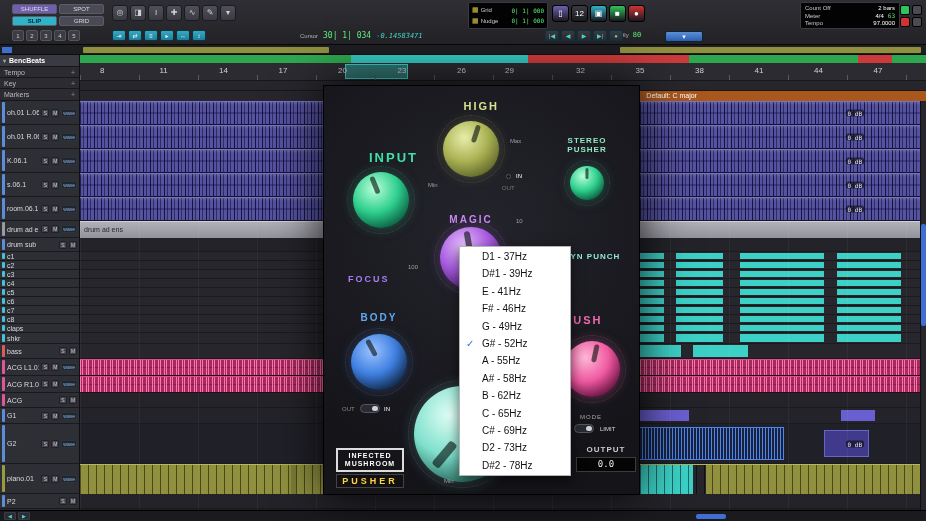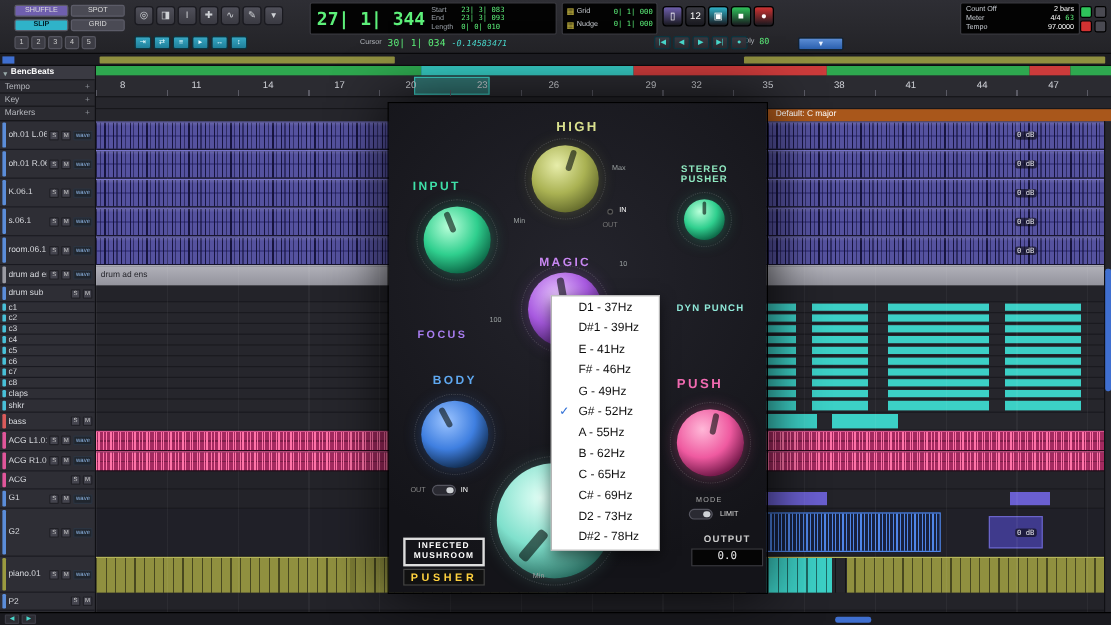--- a/index.html
+++ b/index.html
@@ -187,21 +187,21 @@
   .outbox { position:absolute; left:252px; top:371px; width:60px; height:15px; background:#050505;
             border:1px solid #3a3a40; color:#e8e8e8; font-size:9px; line-height:13px; text-align:center;
             font-family:"DejaVu Sans Mono",monospace; }
   .logo { position:absolute; left:12px; top:362px; width:68px; }
   .logo-box { border:2px solid #ddd; padding:2px; text-align:center; color:#fff; font-size:7px;
               font-weight:bold; line-height:8px; letter-spacing:1px; }
   .logo-prod { margin-top:2px; background:#111; border:1px solid #444; color:#ffd23f; font-size:9px;
                font-weight:bold; letter-spacing:3px; text-align:center; padding:1px 0; }
 
   
-  .freq-dropdown { position:absolute; left:459px; top:246px; width:91px; background:#fff;
+  .freq-dropdown { position:absolute; left:459px; top:246px; width:112px; background:#fff;
                    border:1px solid #b5b5b5; box-shadow:0 4px 12px rgba(0,0,0,.55); z-index:50; padding:1px 0; }
   .fd-item { position:relative; height:17.4px; line-height:17.4px; padding-left:22px;
              font-size:10px; color:#111; white-space:nowrap; }
   .fd-check { position:absolute; left:6px; color:#2f6fd6; font-size:10px; }
 </style>
 </head>
 <body>
 
 <div class="screen">
 
@@ -230,37 +230,20 @@
       </div>
     <div class="row2-left" id="row2-left">
         <div class="sbtn">⇥</div>
         <div class="sbtn">⇄</div>
         <div class="sbtn">≡</div>
         <div class="sbtn">▸</div>
         <div class="sbtn">↔</div>
         <div class="sbtn">↕</div>
       </div>
 
-    <div class="lcd counter-panel">
-      <span class="counter-main">27| 1| 344</span>
-      <span class="counter-fields" id="counter-fields">
-          <span class="cf-row">
-            <span class="cf-label">Start</span>
-            <span class="cf-value">23| 3| 083</span>
-          </span>
-          <span class="cf-row">
-            <span class="cf-label">End</span>
-            <span class="cf-value">23| 3| 093</span>
-          </span>
-          <span class="cf-row">
-            <span class="cf-label">Length</span>
-            <span class="cf-value">0| 0| 010</span>
-          </span>
-        </span>
-    </div>
 
     <div class="lcd gn-panel">
       <span class="gn-row">
         <span class="gn-icon">▦</span>
         <span>Grid</span>
         <span class="gn-val">0| 1| 000</span>
       </span>
       <span class="gn-row">
         <span class="gn-icon">▦</span>
         <span>Nudge</span>
@@ -356,21 +339,21 @@
         </div>
       <div class="numstrip" id="numstrip">
         <span class="tl-selection"></span>
       <span class="barnum" style="left: 20px;">8</span>
           <span class="barnum" style="left: 79.5px;">11</span>
           <span class="barnum" style="left: 139px;">14</span>
           <span class="barnum" style="left: 198.5px;">17</span>
           <span class="barnum" style="left: 258px;">20</span>
           <span class="barnum" style="left: 317.5px;">23</span>
           <span class="barnum" style="left: 377px;">26</span>
-          <span class="barnum" style="left: 458px;">29</span>
+          <span class="barnum" style="left: 425px;">29</span>
           <span class="barnum" style="left: 496px;">32</span>
           <span class="barnum" style="left: 555.5px;">35</span>
           <span class="barnum" style="left: 615px;">38</span>
           <span class="barnum" style="left: 674.5px;">41</span>
           <span class="barnum" style="left: 734px;">44</span>
           <span class="barnum" style="left: 793.5px;">47</span>
         </div>
       <div class="tempostrip"></div>
       <div class="keystrip">
         <span class="keyband"></span>
@@ -583,21 +566,21 @@
     <div class="plbl" style="left:119px;width:56px;top:14px;text-align:right;color:#d9e08e;font-size:11px;letter-spacing:2px">HIGH</div>
     <div class="knob k-olive" style="left:119px;top:35px;width:56px;height:56px">
         <b class="notch" style="--r:18deg"></b>
       </div>
     <div class="tiny" style="left:186px;top:52px">Max</div>
     <div class="tiny" style="left:104px;top:96px">Min</div>
     <span class="io-dot" style="left:182px;top:88px"></span>
     <div class="tiny" style="left:192px;top:87px;color:#fff">IN</div>
     <div class="tiny" style="left:178px;top:99px;color:#777">OUT</div>
 
-    <div class="plbl" style="left:20px;width:74px;top:64px;text-align:left;color:#3fe0a8;font-size:10px;letter-spacing:2px">INPUT</div>
+    <div class="plbl" style="left:20px;width:74px;top:64px;text-align:right;color:#3fe0a8;font-size:13px;letter-spacing:2px">INPUT</div>
     <div class="knob k-green" style="left:29px;top:86px;width:56px;height:56px">
         <b class="notch" style="--r:-22deg"></b>
       </div>
 
     <div class="plbl" style="left:228px;width:70px;top:50px;text-align:center;color:#8fe8c0;font-size:8px;line-height:9px;letter-spacing:1px">STEREO PUSHER</div>
     <div class="knob k-green" style="left:246px;top:80px;width:34px;height:34px">
         <b class="notch" style="--r:0deg"></b>
       </div>
 
     <div class="plbl" style="left:117px;width:60px;top:128px;text-align:center;color:#c988f2;font-size:10px;letter-spacing:2px">MAGIC</div>
@@ -646,20 +629,21 @@
   </div>
 
   <div class="freq-dropdown" id="dropdown-list">
       <div class="fd-item">D1 - 37Hz</div>
       <div class="fd-item">D#1 - 39Hz</div>
       <div class="fd-item">E - 41Hz</div>
       <div class="fd-item">F# - 46Hz</div>
       <div class="fd-item">G - 49Hz</div>
       <div class="fd-item"><span class="fd-check">✓</span>G# - 52Hz</div>
       <div class="fd-item">A - 55Hz</div>
+      <div class="fd-item">A# - 58Hz</div>
       <div class="fd-item">B - 62Hz</div>
       <div class="fd-item">C - 65Hz</div>
       <div class="fd-item">C# - 69Hz</div>
       <div class="fd-item">D2 - 73Hz</div>
       <div class="fd-item">D#2 - 78Hz</div>
     </div>
 
 </div>
 
 </body></html>

